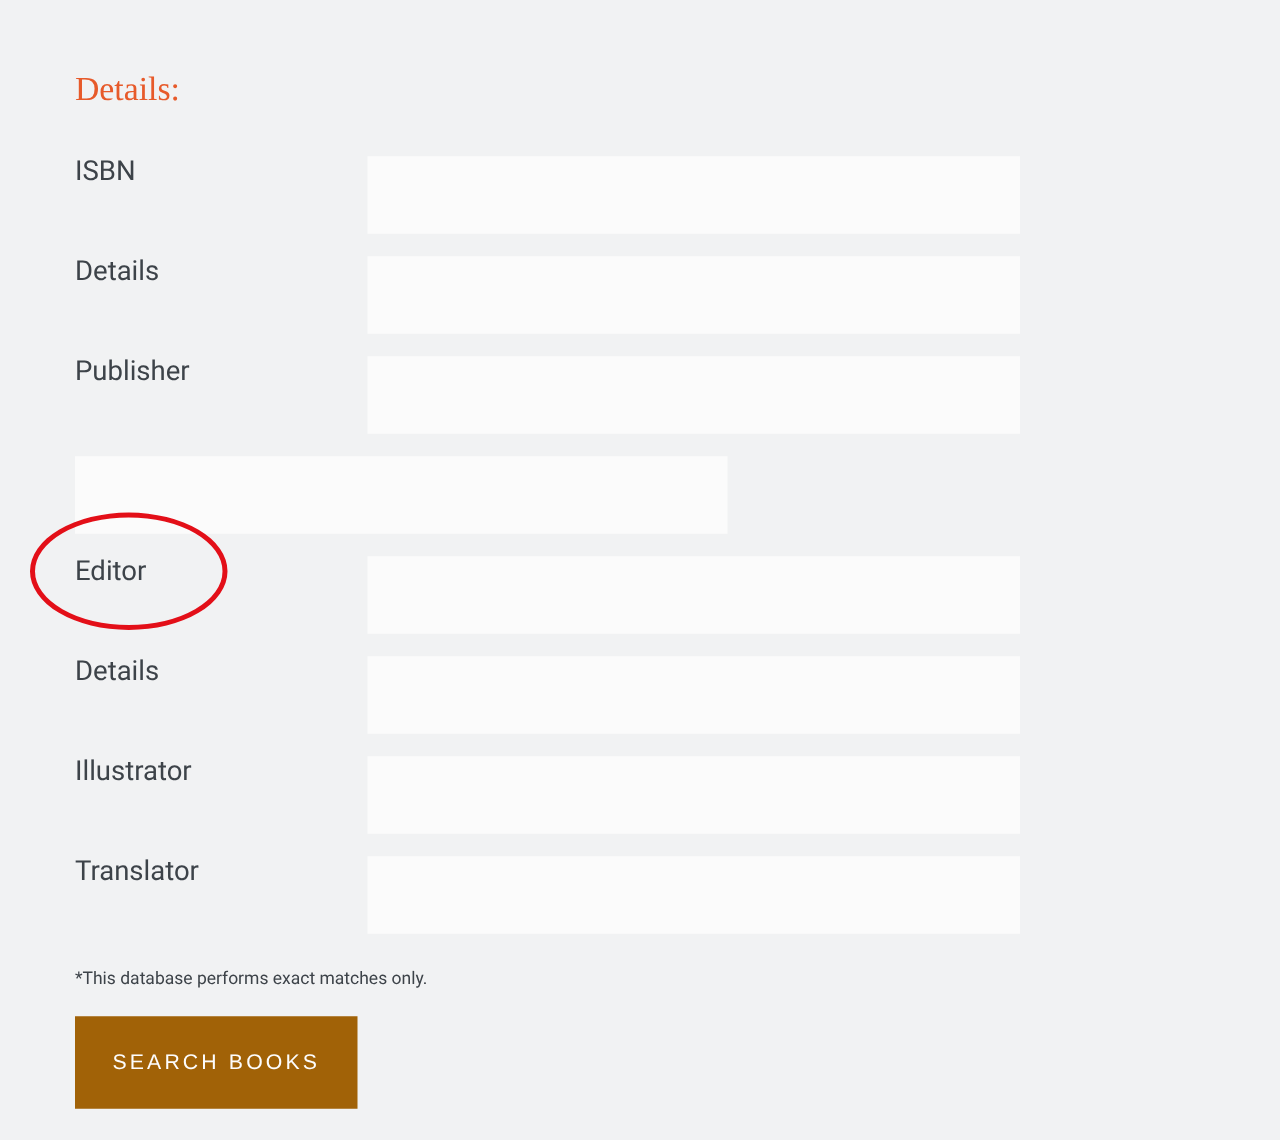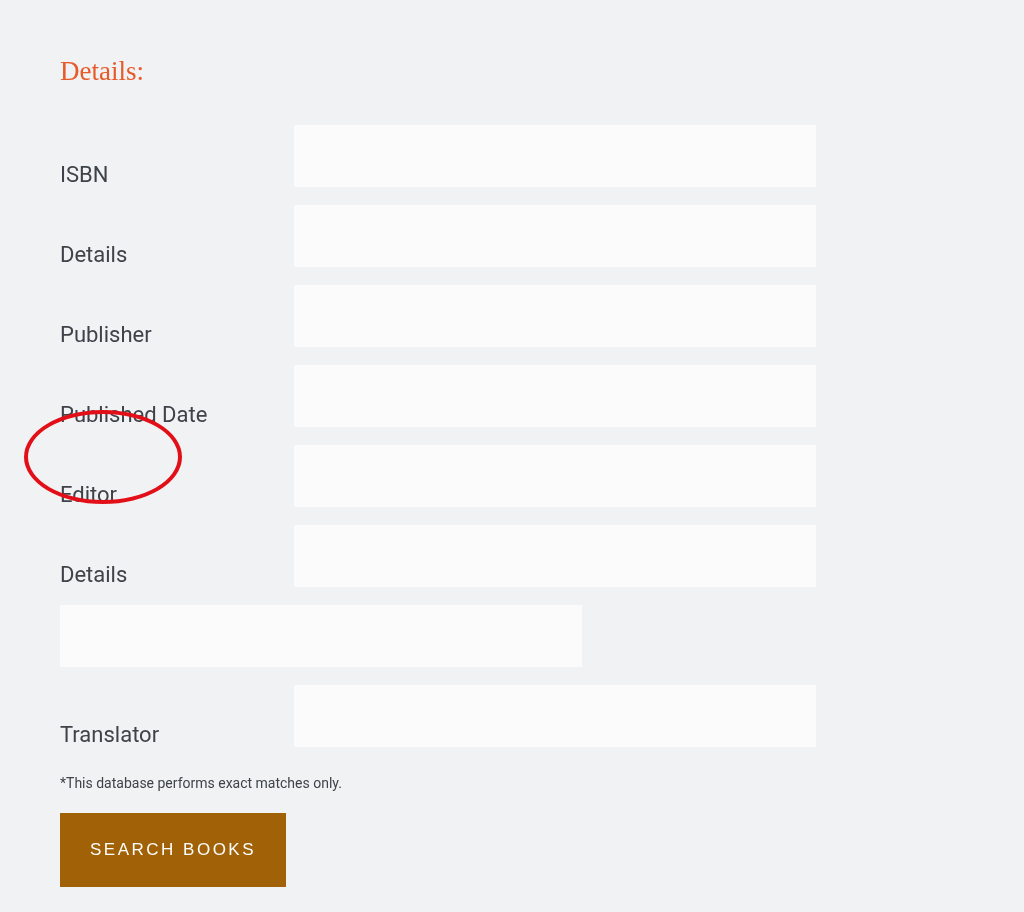--- a/index.html
+++ b/index.html
@@ -22,21 +22,21 @@
     font-family: Georgia, "Times New Roman", serif;
     margin-bottom: 38px;
   }
   .form-rows {
     display: flex;
     flex-direction: column;
     gap: 18px;
   }
   .form-row {
     display: flex;
-    align-items: flex-end;
+    align-items: flex-start;
   }
   .form-label {
     width: 234px;
     font-size: 22px;
     font-weight: 400;
     color: #3d4349;
   }
   .form-input {
     flex: 0 0 522px;
     height: 62px;
@@ -93,35 +93,35 @@
       <label class="form-label">Details</label>
       <input class="form-input" type="text" value="" style="">
     </div>
 
     <div class="form-row">
       <label class="form-label">Publisher</label>
       <input class="form-input" type="text" value="" style="">
     </div>
 
     <div class="form-row">
-      <label class="form-label">Published Date</label>
       <input class="form-input" type="text" value="" style="">
     </div>
 
     <div class="form-row">
       <label class="form-label">Editor</label>
       <input class="form-input" type="text" value="" style="">
     </div>
 
     <div class="form-row">
       <label class="form-label">Details</label>
       <input class="form-input" type="text" value="" style="">
     </div>
 
     <div class="form-row">
+      <label class="form-label">Illustrator</label>
       <input class="form-input" type="text" value="" style="">
     </div>
 
     <div class="form-row">
       <label class="form-label">Translator</label>
       <input class="form-input" type="text" value="" style="">
     </div>
 
   </div>
 

